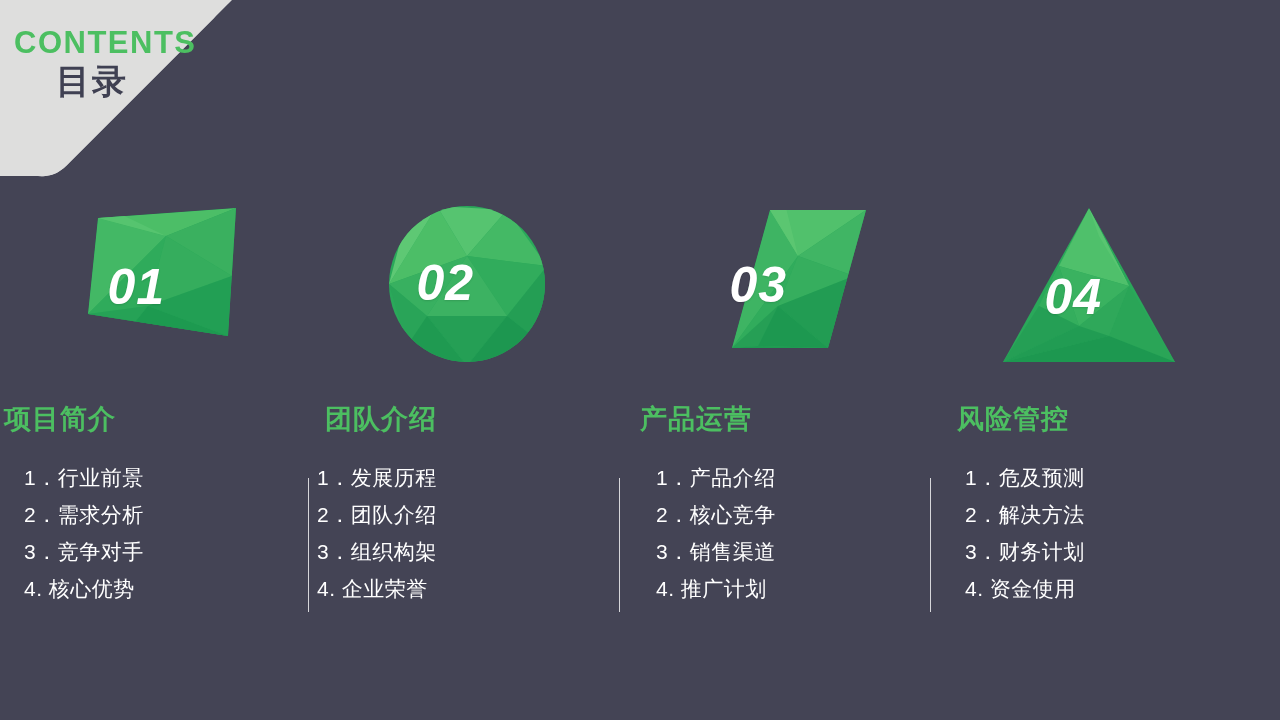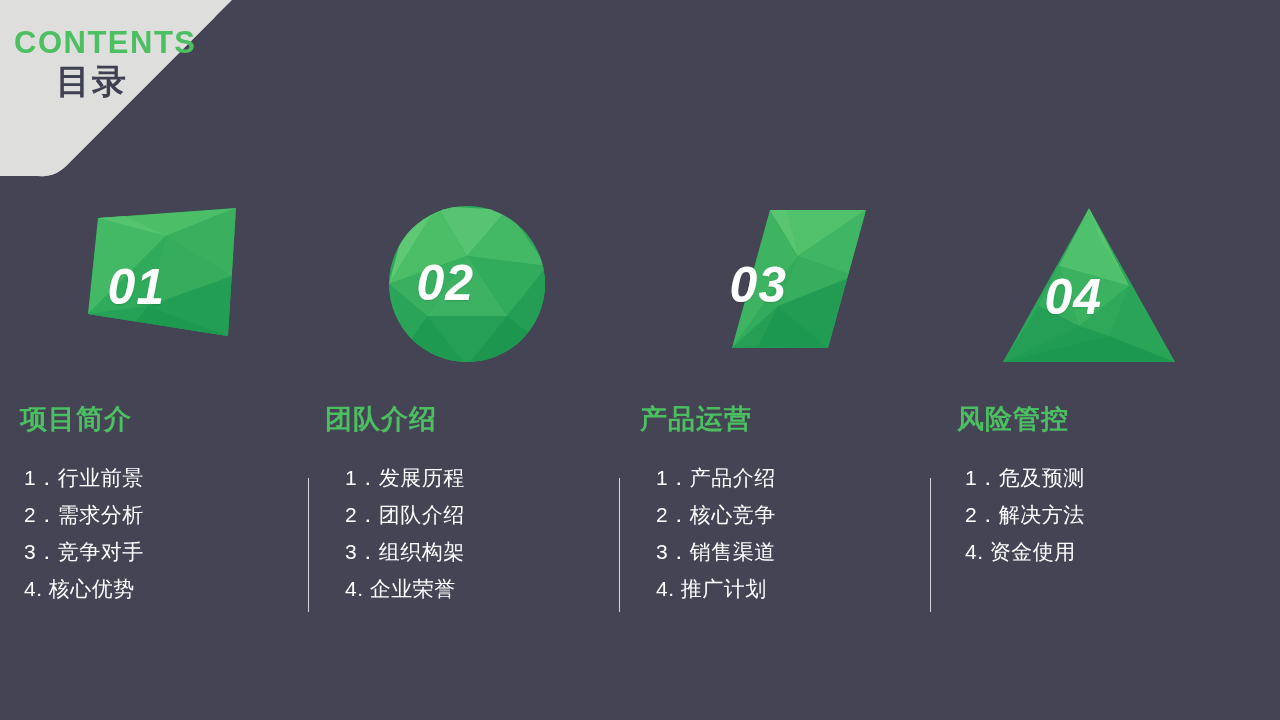--- a/index.html
+++ b/index.html
@@ -89,33 +89,33 @@
   .num-04 { left:66px; top:76px; }
 
   .col-title {
     margin-top:30px;
     font-size:27px;
     font-weight:bold;
     color:#4cbf61;
     letter-spacing:1px;
     line-height:1;
     align-self:flex-start;
-    margin-left:20px;
+    margin-left:4px;
   }
   .col-2 .col-title { margin-left:14px; }
   .col-3 .col-title { margin-left:18px; }
   .col-4 .col-title { margin-left:24px; }
 
   .col-list {
     margin-top:26px;
     list-style:none;
     align-self:flex-start;
     margin-left:24px;
   }
-  .col-2 .col-list { margin-left:34px; }
+  .col-2 .col-list { margin-left:6px; }
   .col-3 .col-list { margin-left:34px; }
   .col-4 .col-list { margin-left:32px; }
 
   .col-list li {
     font-size:21px;
     color:#ffffff;
     line-height:37px;
     white-space:nowrap;
     letter-spacing:.5px;
   }
@@ -275,18 +275,19 @@
             <polygon points="14,166 120,140 186,166" fill="#1d9850"></polygon>
             <polygon points="100,12 110,40 140,90" fill="#59c571"></polygon>
           </g>
         </svg>
         <div class="shape-number num-04">04</div>
       </div>
       <div class="col-title">风险管控</div>
       <ul class="col-list">
         <li>1．危及预测</li>
         <li>2．解决方法</li>
+        <li>3．财务计划</li>
         <li>4. 资金使用</li>
       </ul>
     </div>
 
   </div>
 </div>
 
 </body></html>

